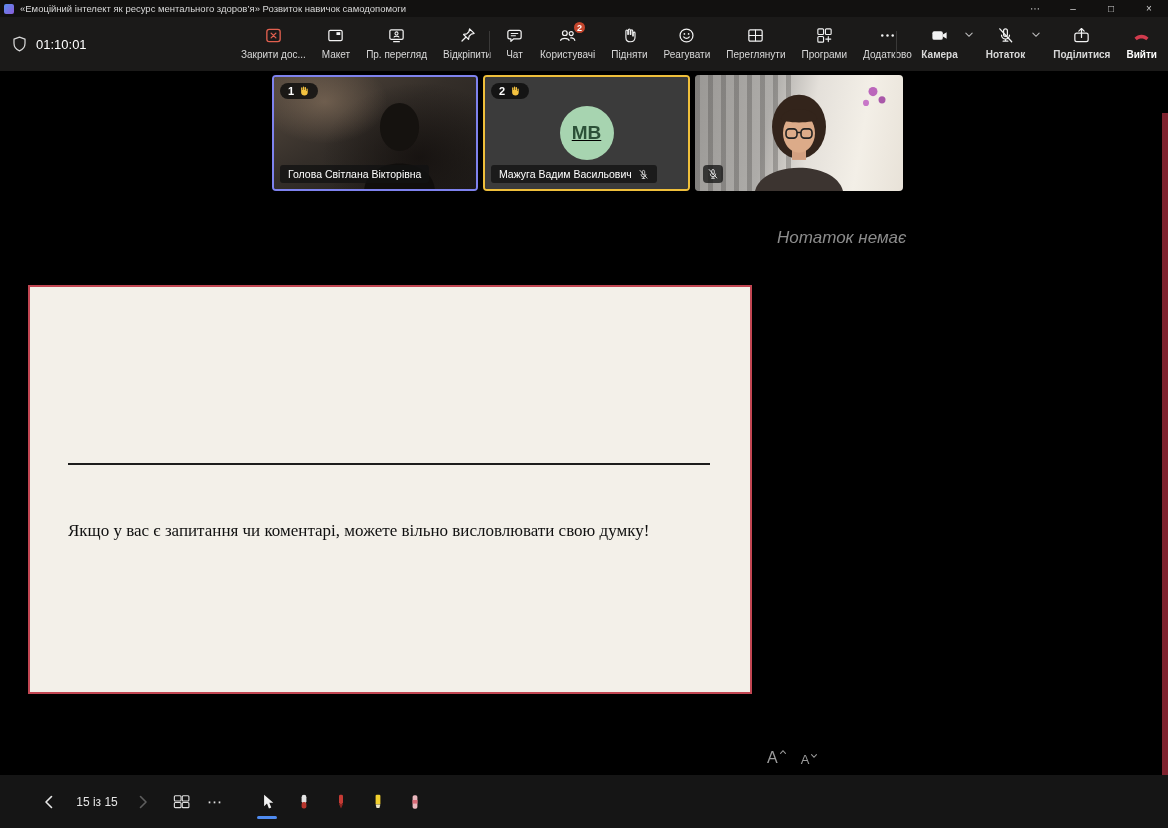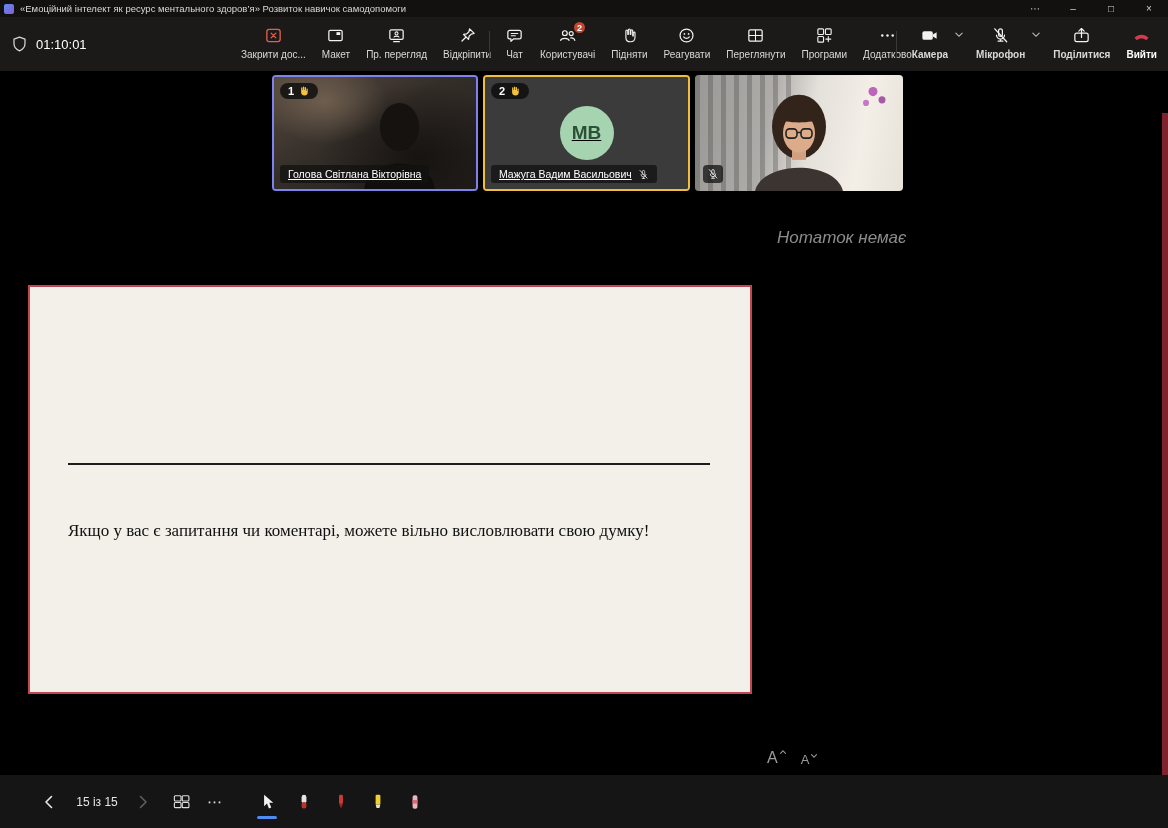--- a/index.html
+++ b/index.html
@@ -54,21 +54,21 @@
       linear-gradient(150deg,#564a3f 0%,#342e29 45%,#201d1a 100%);}
   .video-avatarbg{background:#3b3b3b;display:flex;align-items:center;justify-content:center;}
   .avatar-circle{width:54px;height:54px;border-radius:50%;background:#a7d4b0;color:#2c5138;
                  font-size:19px;font-weight:700;display:flex;align-items:center;justify-content:center;}
   .video-bright{background:linear-gradient(100deg,#9a9895 0%,#aeaca9 35%,#e4e0da 55%,#f3efe7 78%,#e8e2d8 100%);}
   .stripes{position:absolute;left:0;top:0;bottom:0;width:46%;
            background:repeating-linear-gradient(90deg, rgba(70,68,66,.32) 0 5px, rgba(255,255,255,0) 5px 13px);}
   .sil{position:absolute;inset:0;width:100%;height:100%;}
   .name-pill{position:absolute;left:6px;bottom:6px;max-width:90%;background:rgba(18,18,18,.78);
              color:#fff;font-size:10.5px;padding:3px 8px;border-radius:3px;display:flex;
-             align-items:center;gap:6px;white-space:nowrap;text-decoration:underline;}
+             align-items:center;gap:6px;white-space:nowrap;}
   .raise-pill{position:absolute;left:6px;top:6px;background:rgba(12,12,12,.82);border-radius:10px;
               padding:2px 8px;color:#fff;font-size:11px;font-weight:700;display:flex;
               align-items:center;gap:4px;}
   .mic-pill{position:absolute;left:8px;bottom:8px;background:rgba(18,18,18,.75);border-radius:4px;
             padding:3px 4px;display:flex;align-items:center;}
 
   
   .notes-empty{position:absolute;left:777px;top:157px;font-size:17px;color:#8c8c8c;font-style:italic;}
   .font-controls{position:absolute;left:767px;top:678px;display:flex;align-items:flex-end;gap:14px;
                  color:#9b9b9b;}
@@ -257,21 +257,21 @@
         </svg>
       </div>
       <div class="tb-btn split">
         <span class="ic-wrap">
             <svg class="ic" viewBox="0 0 20 20">
           <rect x="8" y="3" width="4" height="8" rx="2" fill="none" stroke="#f2f2f2" stroke-width="1.3"></rect>
           <path d="M5.8 9.5a4.2 4.2 0 008.4 0M10 13.7V16M7.5 16h5" fill="none" stroke="#f2f2f2" stroke-width="1.3" stroke-linecap="round"></path>
           <path d="M4 3l12.5 13.5" stroke="#f2f2f2" stroke-width="1.4" stroke-linecap="round"></path>
         </svg>
           </span>
-        <span class="lbl">Мікрофон</span>
+        <span class="lbl">Нотаток</span>
         <svg class="chev" viewBox="0 0 11 10">
           <path d="M2 3.5l3.5 3.5L9 3.5" fill="none" stroke="#bdbdbd" stroke-width="1.2" stroke-linecap="round"></path>
         </svg>
       </div>
       <div class="tb-btn">
         <span class="ic-wrap">
             <svg class="ic" viewBox="0 0 20 20">
           <rect x="3" y="7.5" width="14" height="9" rx="2" fill="none" stroke="#f2f2f2" stroke-width="1.3"></rect>
           <path d="M10 12V3M7.2 5.4L10 2.7l2.8 2.7" fill="none" stroke="#f2f2f2" stroke-width="1.3" stroke-linecap="round" stroke-linejoin="round"></path>
         </svg>

